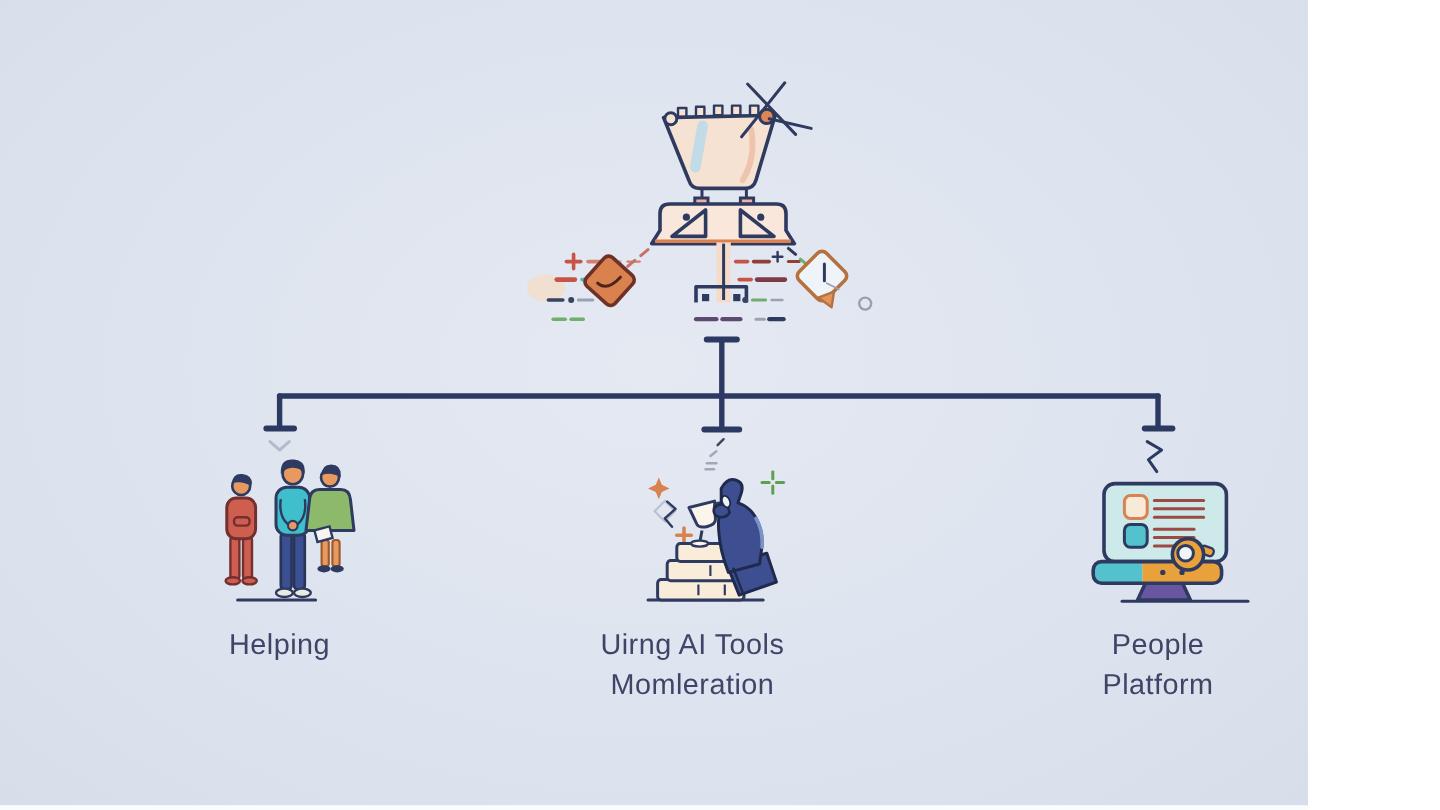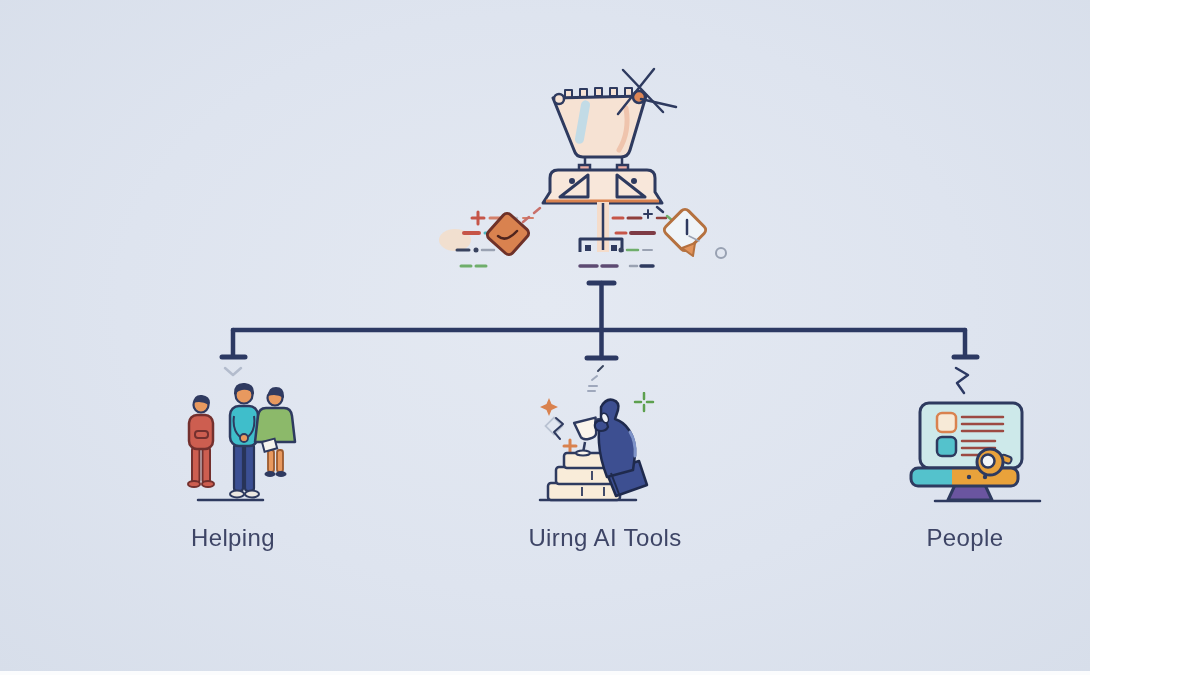--- a/index.html
+++ b/index.html
@@ -259,21 +259,23 @@
           <rect x="0" y="0" width="11" height="7" rx="3" fill="#e9a23b" stroke="#2e3a5f" stroke-width="2"></rect>
         </g>
       <circle cx="97" cy="69" r="13" fill="#e9a23b" stroke="#2e3a5f" stroke-width="3"></circle>
       <circle cx="95" cy="68" r="6.5" fill="#f2f5f8" stroke="#2e3a5f" stroke-width="2.5"></circle>
     </g>
   </svg>
 
   <div class="label" style="left:103px;top:521px">
     <div>Helping</div>
   </div>
-  <div class="label" style="left:475px;top:521px">
+  <div class="label" style="left:447px;top:521px">
     <div>Uirng AI Tools</div>
+    <div>Momleration</div>
   </div>
   <div class="label" style="left:835px;top:521px">
     <div>People</div>
+    <div>Platform</div>
   </div>
 
   <div class="bottom-strip"></div>
 </div>
 
 </body></html>

